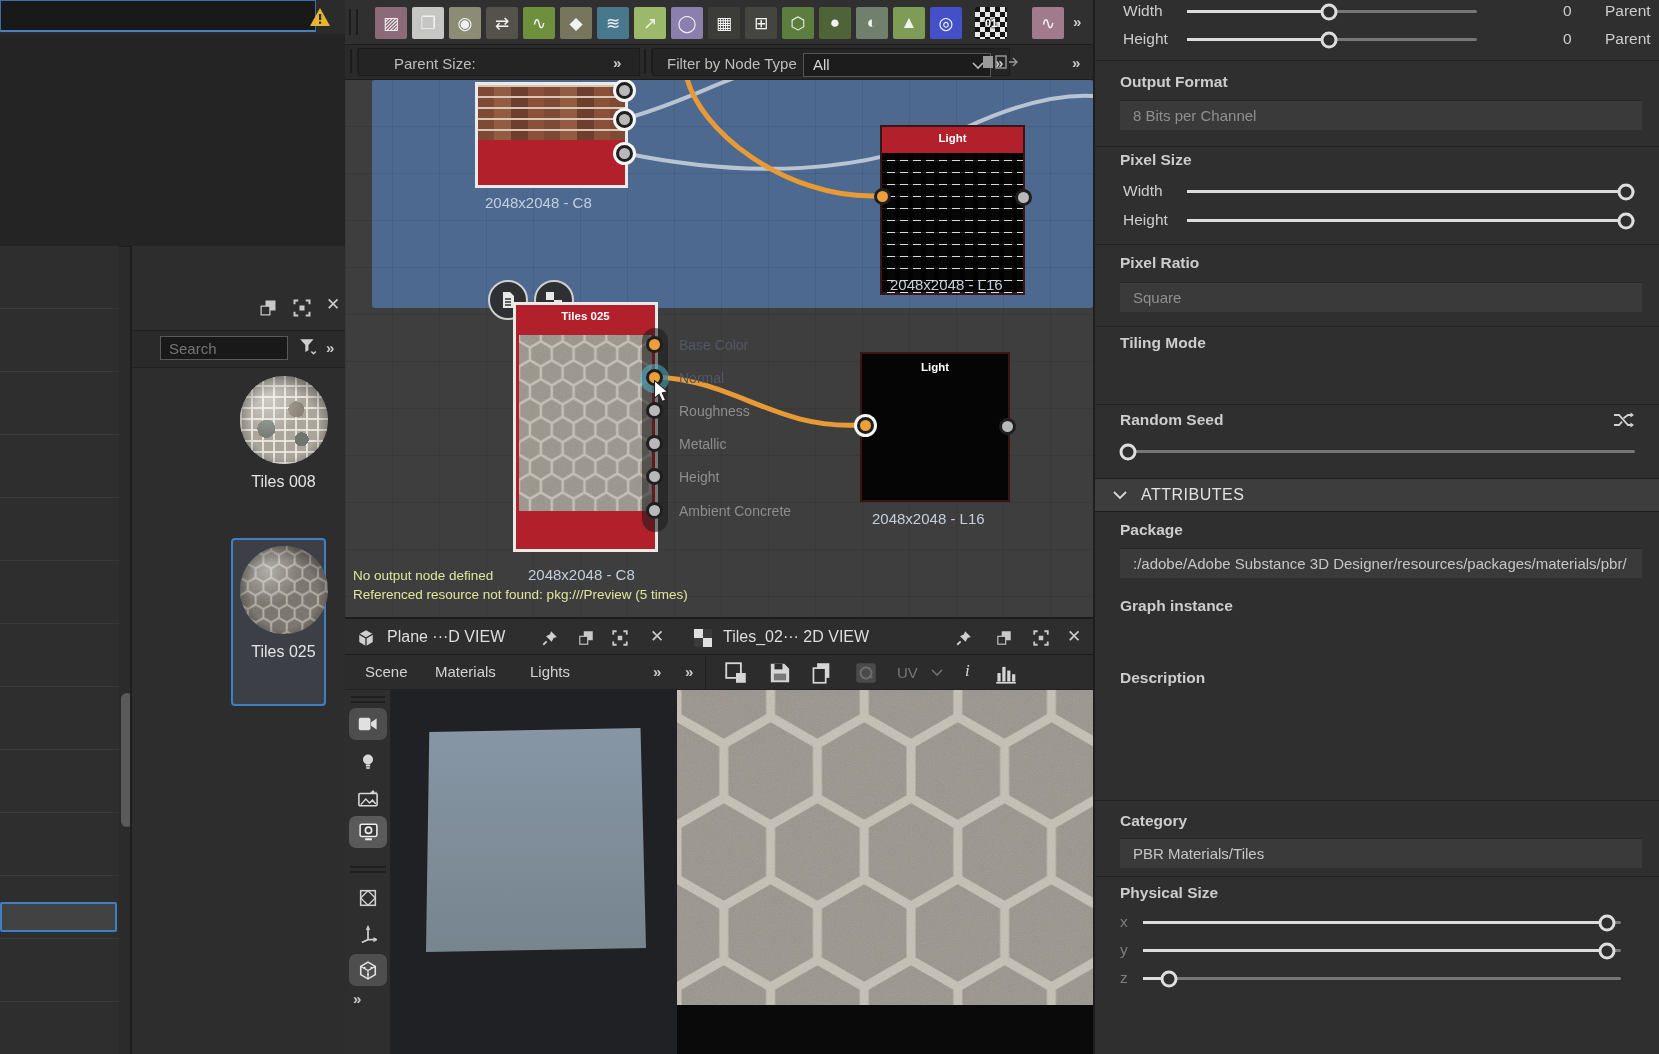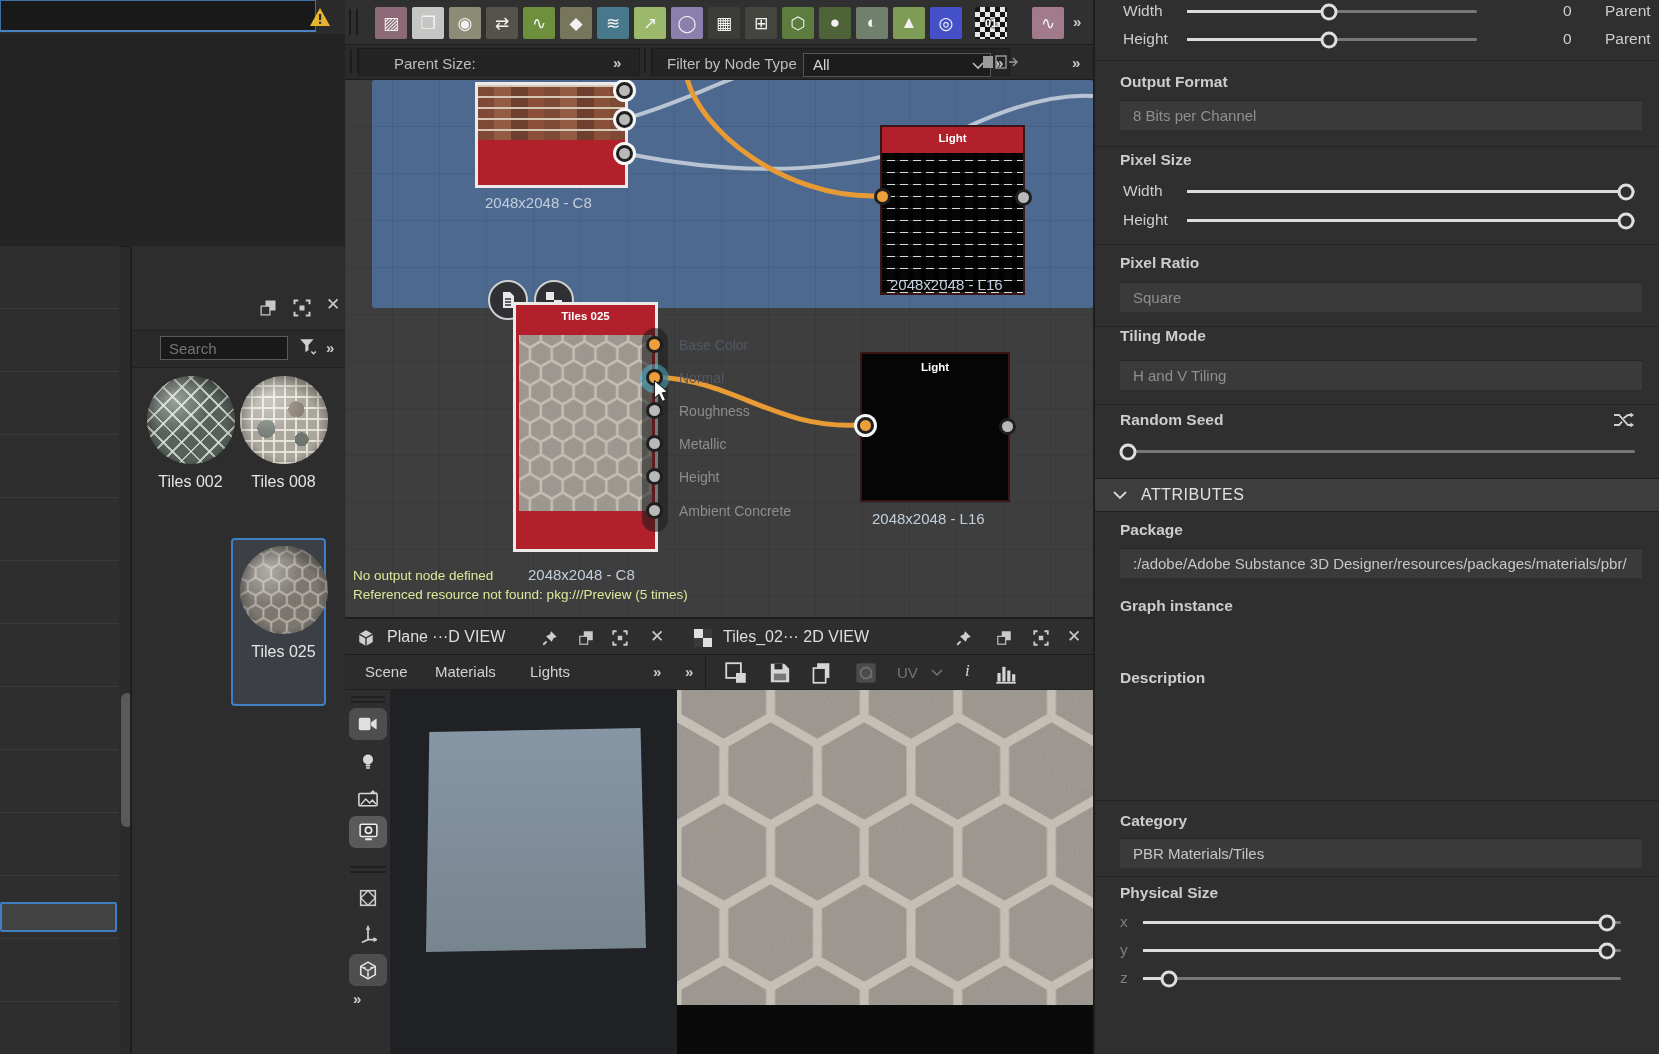--- a/index.html
+++ b/index.html
@@ -166,27 +166,20 @@
       <input class="lib-search" placeholder="Search" style="">
       <svg style="position:absolute;left:166px;top:6px;width:20px;height:20px" viewBox="0 0 18 18">
         <path d="M2 2h12l-4.6 5.2V12l-2.8 1.6V7.2z" fill="#cfcfcf"></path>
           <path d="M12 13l2 2 2-2" fill="none" stroke="#cfcfcf" stroke-width="1.3"></path>
       </svg>
       <span class="chev" style="position:absolute;left:194px;top:8px">»</span>
     </div>
 
     <div class="lib-selected-box"></div>
 
-    <div class="lib-grid-item" style="left:12px;top:130px">
-      <div class="sphere sph-002">
-          <div class="pat"></div>
-          <div class="shade"></div>
-        </div>
-      <div class="lib-label">Tiles 002</div>
-    </div>
     <div class="lib-grid-item" style="left:105px;top:130px">
       <div class="sphere sph-008">
           <div class="pat"></div>
           <div class="shade"></div>
         </div>
       <div class="lib-label">Tiles 008</div>
     </div>
     <div class="lib-grid-item" style="left:105px;top:300px">
       <div class="sphere">
         <svg width="88" height="88">
@@ -510,22 +503,21 @@
     <div class="sl" style="left:92px;top:219px;width:448px">
         <div class="fill" style="width:98%"></div>
         <div class="knob" style="left:98%"></div>
       </div>
     <div class="hr" style="top:244px"></div>
 
     <span class="prop-label" style="left:25px;top:254px;font-weight:bold">Pixel Ratio</span>
     <div class="field dim" style="top:282px">Square</div>
     <div class="hr" style="top:326px"></div>
 
-    <span class="prop-label" style="left:25px;top:327px;font-weight:bold">Tiling Mode</span>
-    <div class="field dim" style="top:360px">H and V Tiling</div>
+    <span class="prop-label" style="left:25px;top:334px;font-weight:bold">Tiling Mode</span>
     <div class="hr" style="top:404px"></div>
 
     <span class="prop-label" style="left:25px;top:411px;font-weight:bold">Random Seed</span>
     <svg style="position:absolute;left:518px;top:410px;width:22px;height:20px" viewBox="0 0 22 20">
       <path d="M1 5h5l9 10h4M1 15h5l3-3.3M10.5 8.3L15 5h4" fill="none" stroke="#d2d2d2" stroke-width="1.8"></path>
       <path d="M17.5 2.5L21 5l-3.5 2.5M17.5 12.5L21 15l-3.5 2.5" fill="#d2d2d2"></path>
     </svg>
     <div class="sl" style="left:25px;top:450px;width:515px">
         <div class="fill" style="width:1.5%"></div>
         <div class="knob" style="left:1.5%"></div>

